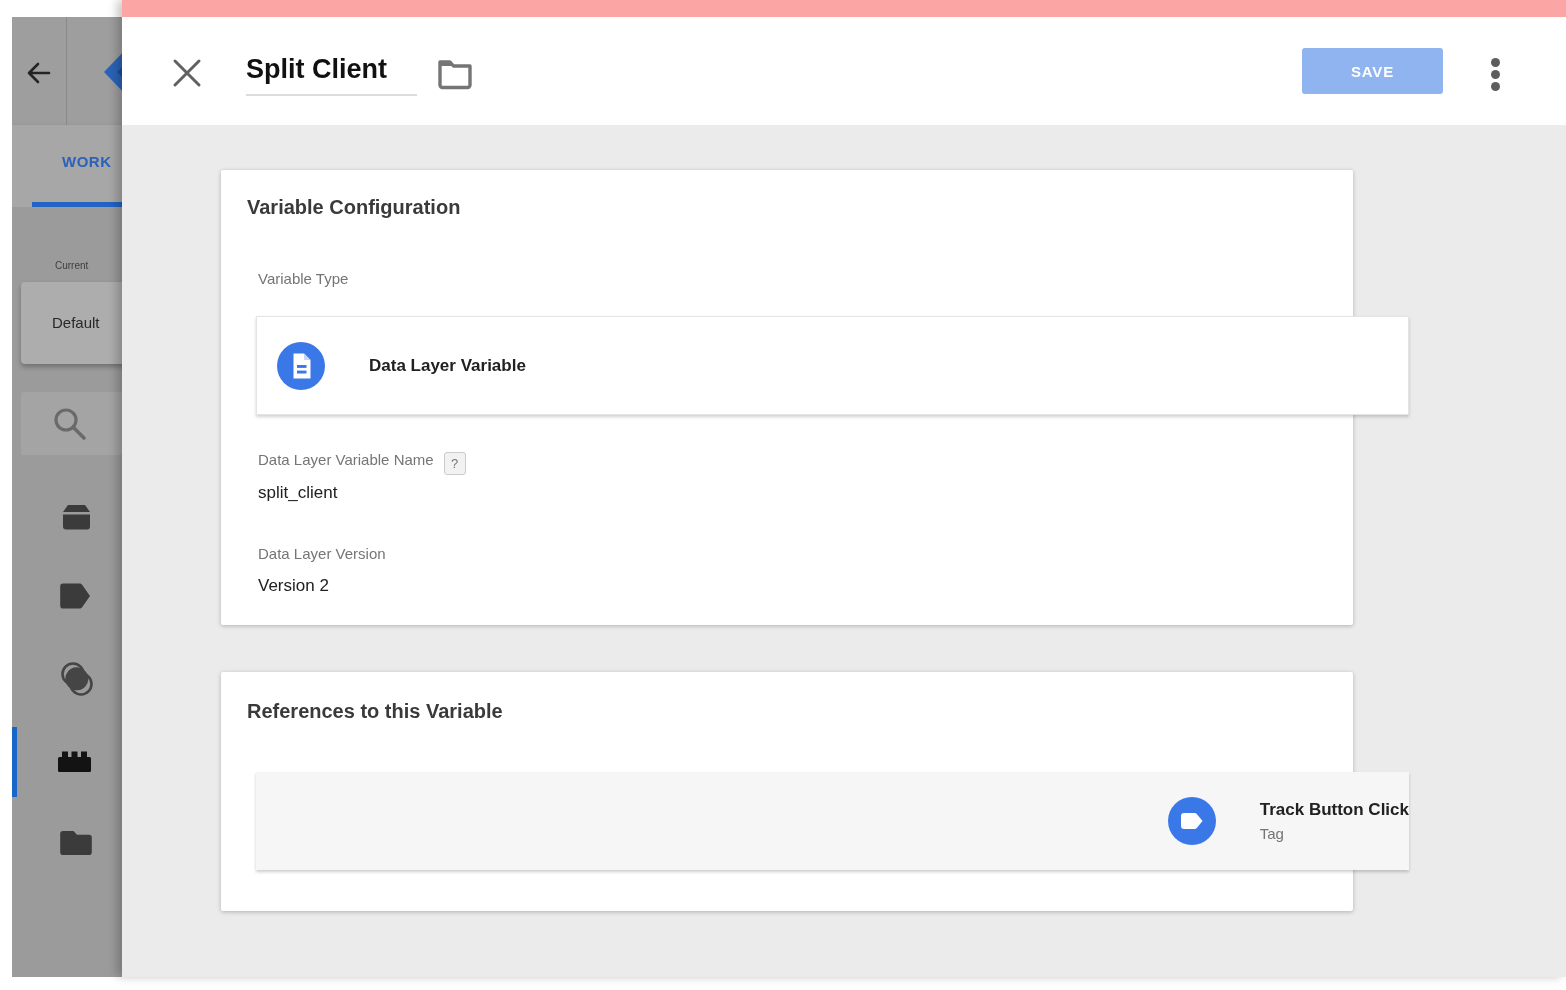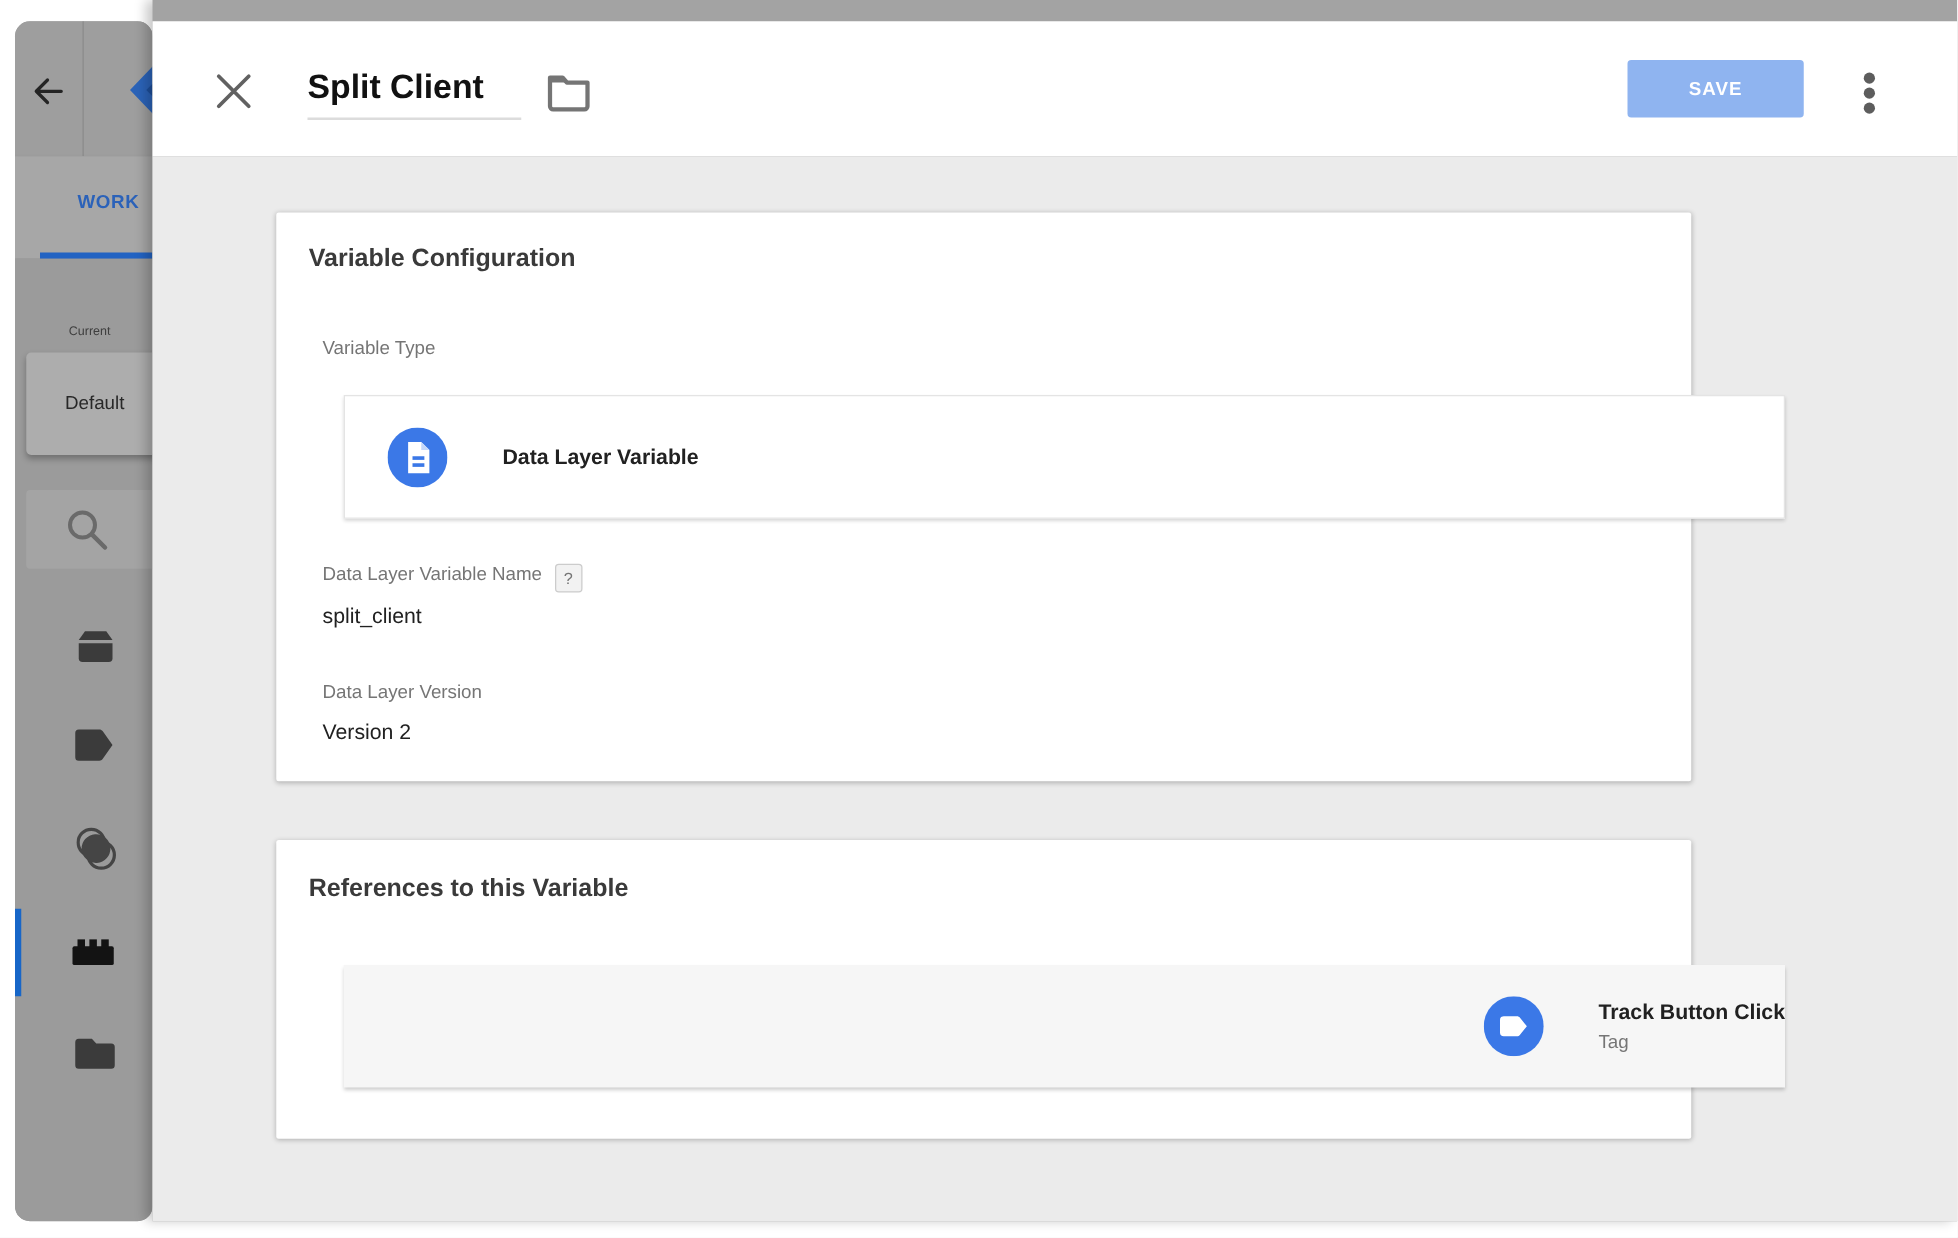--- a/index.html
+++ b/index.html
@@ -1,58 +1,58 @@
 <!DOCTYPE html>
 <html><head>
 <meta charset="utf-8">
 <style>
   * { margin:0; padding:0; box-sizing:border-box; }
   html,body { width:1566px; height:990px; background:#ffffff; font-family:"Liberation Sans","DejaVu Sans",sans-serif; }
   .stage { position:relative; width:1566px; height:990px; background:#ffffff; overflow:hidden; }
 
   
-  .underlay { position:absolute; left:12px; top:17px; width:110px; height:960px; overflow:hidden; background:#9b9b9b;border-radius:12px; }
+  .underlay { position:absolute; left:12px; top:17px; width:110px; height:960px; overflow:hidden; background:#9b9b9b; }
   .u-header { position:absolute; left:0; top:0; width:110px; height:108px; background:#9e9e9e; }
   .u-divider { position:absolute; left:54px; top:0; width:1px; height:108px; background:#8a8a8a; }
   .u-back { position:absolute; left:13px; top:43px; width:26px; height:26px; }
   .u-logo { position:absolute; left:80px; top:30px; width:40px; height:50px; }
   .u-tabs { position:absolute; left:0; top:108px; width:110px; height:82px; background:#a7a7a7; box-shadow:0 2px 4px rgba(0,0,0,.25); }
   .u-tab-label { position:absolute; left:50px; top:28px; font-size:15px; font-weight:bold; letter-spacing:.5px; color:#2b62b9; white-space:nowrap; }
   .u-tab-underline { position:absolute; left:20px; bottom:0; width:90px; height:5px; background:#2263c3; }
   .u-content { position:absolute; left:0; top:190px; width:110px; height:770px; background:#9b9b9b; }
   .u-current { position:absolute; left:43px; top:53px; font-size:10px; color:#3e3e3e; white-space:nowrap; }
   .u-wscard { position:absolute; left:9px; top:75px; width:108px; height:82px; background:#adadad; border-radius:4px; box-shadow:0 3px 5px rgba(0,0,0,.28); }
   .u-wscard span { position:absolute; left:31px; top:0; line-height:82px; font-size:15px; color:#282828; white-space:nowrap; }
   .u-search { position:absolute; left:9px; top:185px; width:108px; height:63px; background:#a4a4a4; border-radius:3px; }
   .u-search svg { position:absolute; left:30px; top:13px; }
   .u-nav-icon { position:absolute; }
   .u-activebar { position:absolute; left:0; top:520px; width:5px; height:70px; background:#1766c8; }
 
   
-  .overlay { position:absolute; left:122px; top:0; width:1444px; height:977px; background:#a3a3a3; box-shadow:-5px 0 9px rgba(0,0,0,.22); }
+  .overlay { position:absolute; left:122px; top:0; width:1444px; height:977px; background:#fca5a5; box-shadow:-5px 0 9px rgba(0,0,0,.22); }
   .ov-header { position:absolute; left:0; top:17px; width:1444px; height:108px; background:#ffffff; }
   .ov-close { position:absolute; left:48px; top:39px; width:34px; height:34px; cursor:pointer; }
   .ov-title-wrap { position:absolute; left:124px; top:37px; width:171px; border-bottom:2px solid #dcdcdc; padding-bottom:9px; }
   .ov-title { font-size:27px; font-weight:bold; color:#111111; white-space:nowrap; }
   .ov-folder { position:absolute; left:314px; top:41px; width:38px; height:32px; cursor:pointer; }
   .ov-save { position:absolute; right:123px; top:31px; width:141px; height:46px; background:#8fb4f0; border:none; border-radius:3px; color:#ffffff; font-size:15px; font-weight:bold; letter-spacing:.8px; font-family:inherit; cursor:pointer;margin-left:26px; }
   .ov-kebab { position:absolute; right:65px; top:41px; width:10px; height:50px; cursor:pointer; }
   .ov-kebab i { position:absolute; left:0; width:9px; height:9px; border-radius:50%; background:#5d5d5d; }
   .ov-kebab i:nth-child(1){ top:0; } .ov-kebab i:nth-child(2){ top:12px; } .ov-kebab i:nth-child(3){ top:24px; }
 
   .ov-body { position:absolute; left:0; top:125px; width:1444px; height:852px; background:#ebebeb; }
   .card { position:absolute; left:99px; width:1132px; background:#ffffff; border-radius:2px; box-shadow:0 1px 4px rgba(0,0,0,.25); }
   .card-config { top:45px; height:455px; }
   .card-refs { top:547px; height:239px; }
   .card-heading { position:absolute; left:26px; font-size:20px; color:#3a3a3a; white-space:nowrap; }
   .field-label { position:absolute; left:37px; font-size:15px; color:#757575; white-space:nowrap; }
   .field-value { position:absolute; left:37px; font-size:17px; color:#212121; white-space:nowrap; }
   .help-chip { display:inline-block; margin-left:10px; width:22px; height:23px; line-height:21px; text-align:center; font-size:13px; color:#757575; background:#f2f2f2; border:1px solid #cccccc; border-radius:3px; vertical-align:-3px; cursor:pointer; }
 
-  .pick-row { position:absolute; left:54px; width:1153px; display:flex; align-items:center; padding-left:34px; cursor:pointer; }
+  .pick-row { position:absolute; left:35px; width:1153px; display:flex; align-items:center; padding-left:20px; cursor:pointer; }
   .type-row { top:146px; height:99px; background:#ffffff; border:1px solid #e4e4e4; box-shadow:0 2px 3px rgba(0,0,0,.18); }
   .ref-row { top:100px; height:98px; background:#f6f6f6; box-shadow:0 2px 3px rgba(0,0,0,.2);justify-content:flex-end; }
   .row-icon { width:48px; height:48px; flex:0 0 48px; }
   .row-text { margin-left:44px; }
   .row-title { font-size:17px; font-weight:bold; color:#212121; white-space:nowrap; }
   .row-sub { margin-top:5px; font-size:15px; color:#757575; white-space:nowrap; }
 </style>
 </head>
 <body>
 

